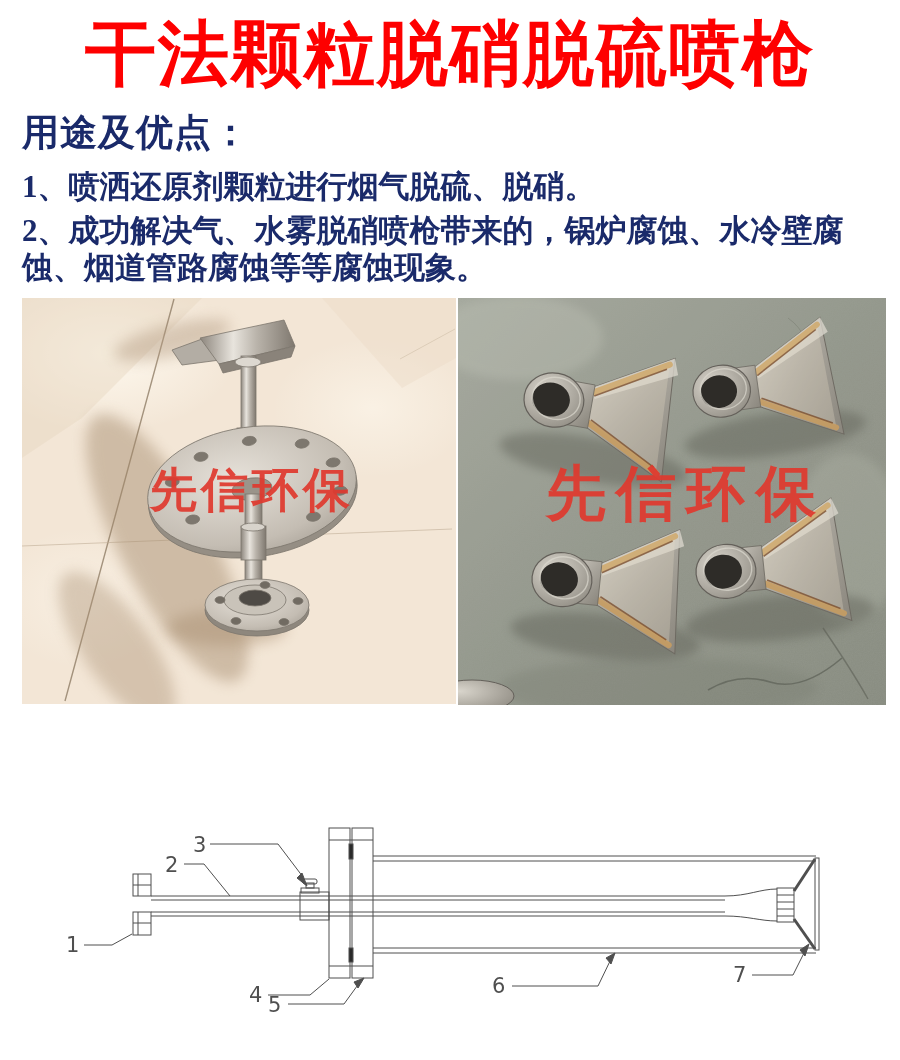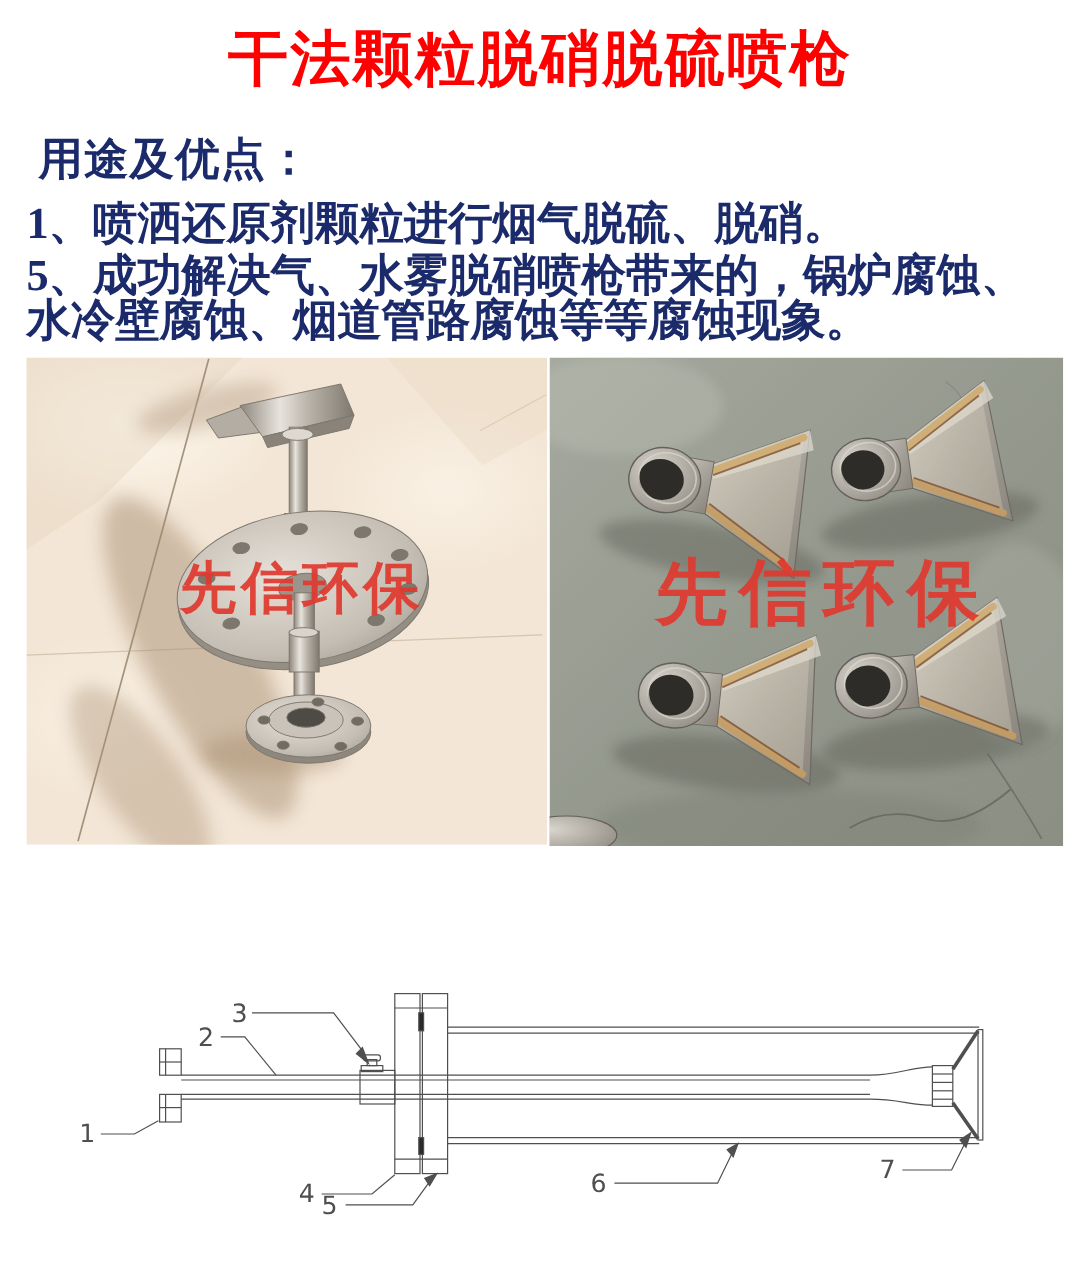--- a/index.html
+++ b/index.html
@@ -1,45 +1,45 @@
 <!DOCTYPE html>
 <html><head>
 <meta charset="utf-8">
 <style>
   html,body{margin:0;padding:0;background:#ffffff;}
   .canvas{position:relative;width:900px;height:1060px;background:#ffffff;overflow:hidden;
           font-family:"Liberation Serif","DejaVu Serif",serif;}
   .page-title{position:absolute;left:0;top:6px;width:900px;text-align:center;
-       font-size:50px;font-weight:900;color:#fe0000;letter-spacing:2px;line-height:96px;
-       font-family:Liberation Mono, monospace;}
+       font-size:71px;font-weight:900;color:#fe0000;letter-spacing:2px;line-height:96px;
+       font-family:Liberation Sans, sans-serif;}
   .sec-heading{position:absolute;left:22px;font-size:37px;font-weight:bold;color:#1a2a6a;
-       letter-spacing:1px;margin-left:10px;}
+       letter-spacing:1px;}
   .h-adv{top:108px;}
   .h-diag{top:714px;}
-  .body-line{position:absolute;left:22px;width:862px;font-size:37px;font-weight:600;
+  .body-line{position:absolute;left:22px;width:862px;font-size:31px;font-weight:600;
        color:#1a2a6a;line-height:37px;}
   .p1{top:168px;}
   .p2{top:212px;}
   .photo{position:absolute;top:298px;display:block;}
   .photo-left{left:22px;}
   .photo-right{left:458px;}
   .diagram{position:absolute;left:0;top:810px;display:block;}
   .cad-num{font-family:"DejaVu Sans","Liberation Sans",sans-serif;font-size:21px;fill:#4f4f4f;}
   .wmark{font-family:"Liberation Serif","DejaVu Serif",serif;font-weight:bold;fill:#e0392e;}
 </style>
 </head>
 <body>
 
 <div class="canvas">
 
   <div class="page-title">干法颗粒脱硝脱硫喷枪</div>
 
   <div class="sec-heading h-adv">用途及优点：</div>
   <div class="body-line p1">1、喷洒还原剂颗粒进行烟气脱硫、脱硝。</div>
-  <div class="body-line p2">5、成功解决气、水雾脱硝喷枪带来的，锅炉腐蚀、水冷壁腐蚀、烟道管路腐蚀等等腐蚀现象。</div>
+  <div class="body-line p2">2、成功解决气、水雾脱硝喷枪带来的，锅炉腐蚀、水冷壁腐蚀、烟道管路腐蚀等等腐蚀现象。</div>
 
   <svg class="photo photo-left" width="434" height="406" viewBox="0 0 434 406">
     <defs>
       <linearGradient id="steelV" x1="0" y1="0" x2="1" y2="0">
         <stop offset="0" stop-color="#8d867d"></stop>
           <stop offset="0.35" stop-color="#e8e4dd"></stop>
         <stop offset="0.6" stop-color="#b9b3aa"></stop>
           <stop offset="1" stop-color="#7f786f"></stop>
       </linearGradient>
       <radialGradient id="flangeG" cx="0.42" cy="0.4" r="0.75">

